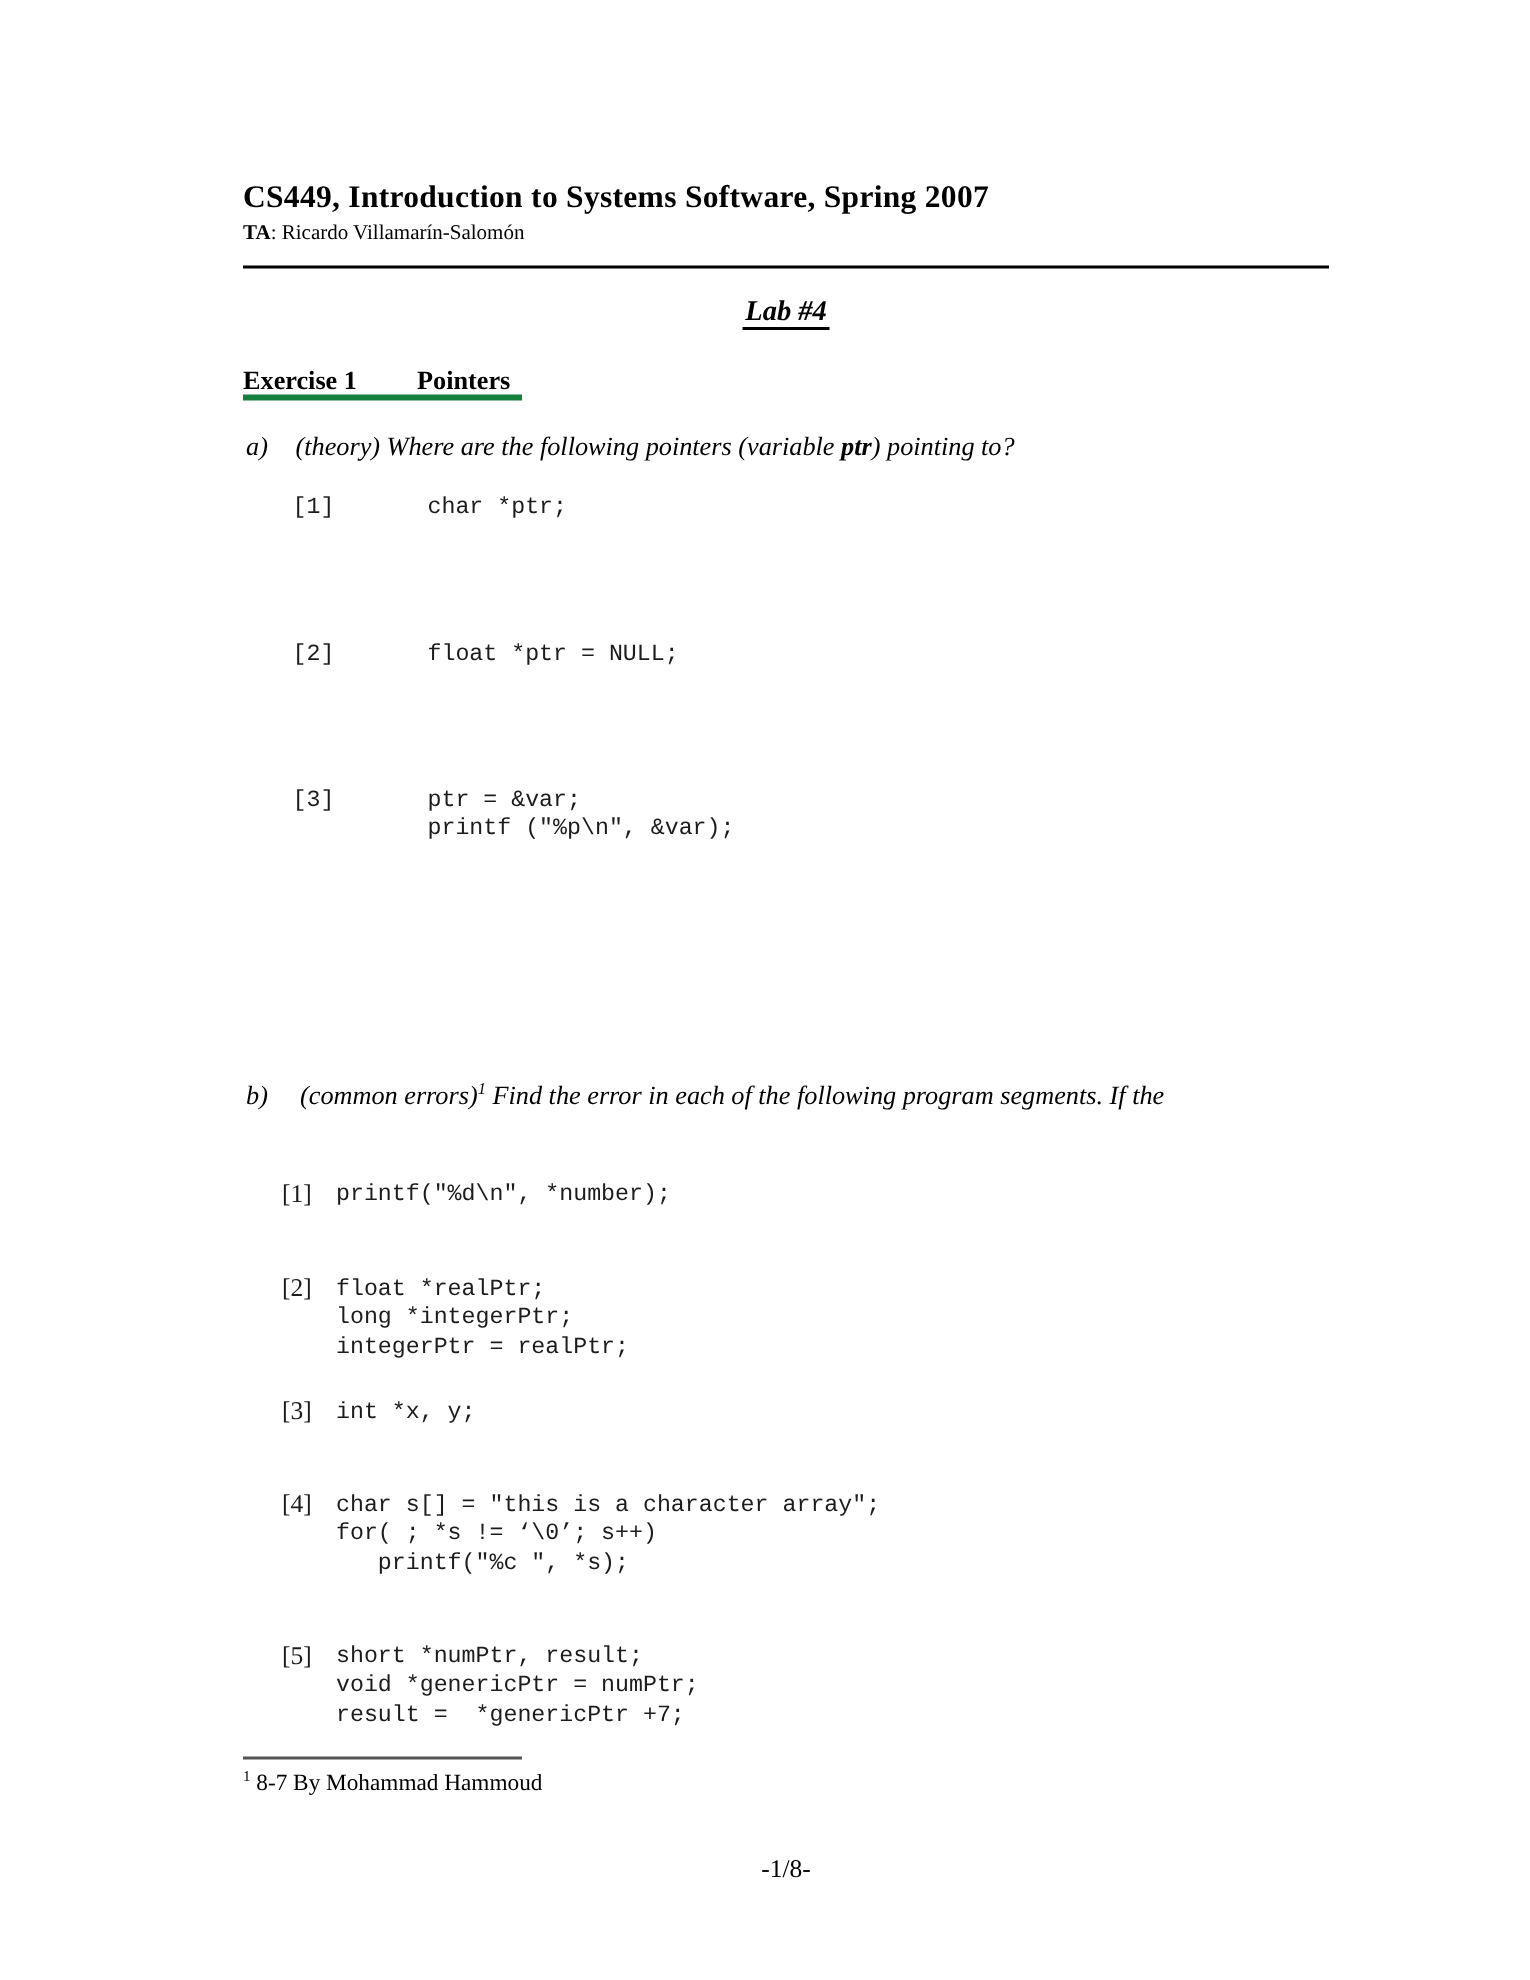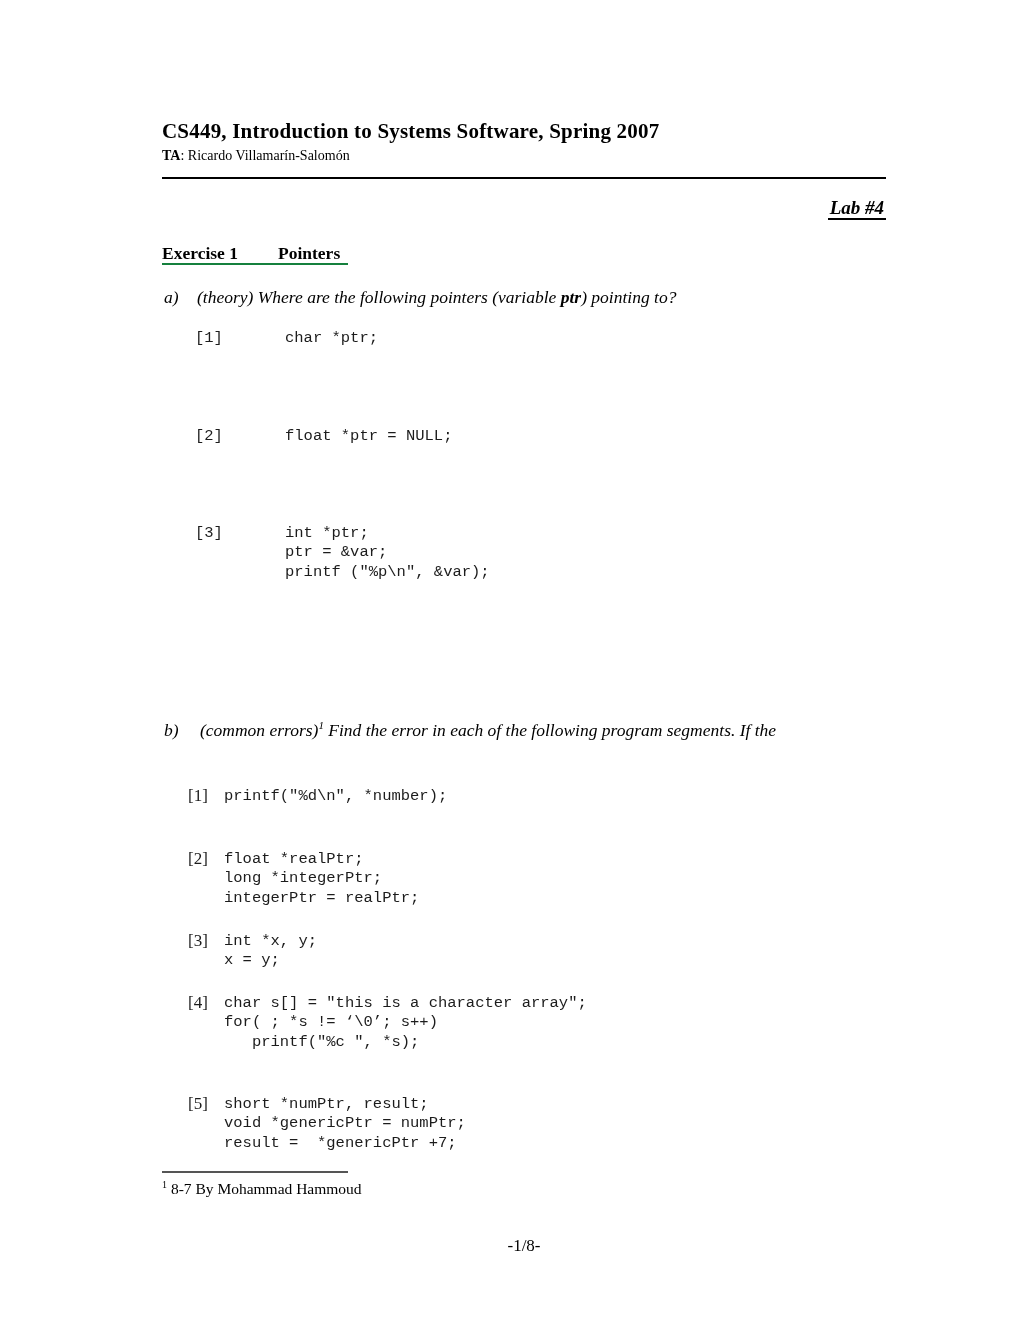--- a/index.html
+++ b/index.html
@@ -21,32 +21,32 @@
     letter-spacing: 0.2px;
   }
   .ta-line { top: 148px; font-size: 14px; }
   .ta-line .bold { font-weight: bold; }
   .header-rule {
     top: 177px;
     height: 2px;
     background: #000;
   }
 
-  .lab-title-wrap { top: 197px; text-align: right; }
+  .lab-title-wrap { top: 197px; text-align: center; }
   .lab-title {
     font-size: 19px;
     font-weight: bold;
     font-style: italic;
     border-bottom: 2px solid #000;
     padding: 0 2px 0px 2px;
   }
 
   .exercise-heading { top: 243px; font-size: 17.5px; font-weight: bold; }
   .ex-underline {
-    border-bottom: 2px solid #15803d;
+    border-bottom: 4px solid #15803d;
     padding-right: 8px;
     display: inline-block;
     line-height: 1.15;
   }
   .ex-gap { display: inline-block; width: 40px; }
 
   .intro {
     font-size: 17.5px;
     font-style: italic;
     line-height: 24px;
@@ -120,21 +120,20 @@
     <div class="code-line">char *ptr;</div>
   </div>
 
   <div class="abs code snippet-a snip-a2">
     <span class="snip-label">[2]</span>
     <div class="code-line">float *ptr = NULL;</div>
   </div>
 
   <div class="abs code snippet-a snip-a3">
     <span class="snip-label">[3]</span>
-    <div class="code-line">int *ptr;</div>
     <div class="code-line">ptr = &amp;var;</div>
     <div class="code-line">printf ("%p\n", &amp;var);</div>
   </div>
 
   <div class="abs intro intro-b">
     <span class="marker">b)</span><span>(common errors)</span><sup>1</sup><span> Find the error in each of the following program segments. If the</span>
   </div>
 
   <div class="abs code snippet-b snip-b1">
     <span class="snip-label">[1]</span>
@@ -144,21 +143,20 @@
   <div class="abs code snippet-b snip-b2">
     <span class="snip-label">[2]</span>
     <div class="code-line">float *realPtr;</div>
     <div class="code-line">long *integerPtr;</div>
     <div class="code-line">integerPtr = realPtr;</div>
   </div>
 
   <div class="abs code snippet-b snip-b3">
     <span class="snip-label">[3]</span>
     <div class="code-line">int *x, y;</div>
-    <div class="code-line">x = y;</div>
   </div>
 
   <div class="abs code snippet-b snip-b4">
     <span class="snip-label">[4]</span>
     <div class="code-line">char s[] = "this is a character array";</div>
     <div class="code-line">for( ; *s != ‘\0’; s++)</div>
     <div class="code-line">   printf("%c ", *s);</div>
   </div>
 
   <div class="abs code snippet-b snip-b5">

